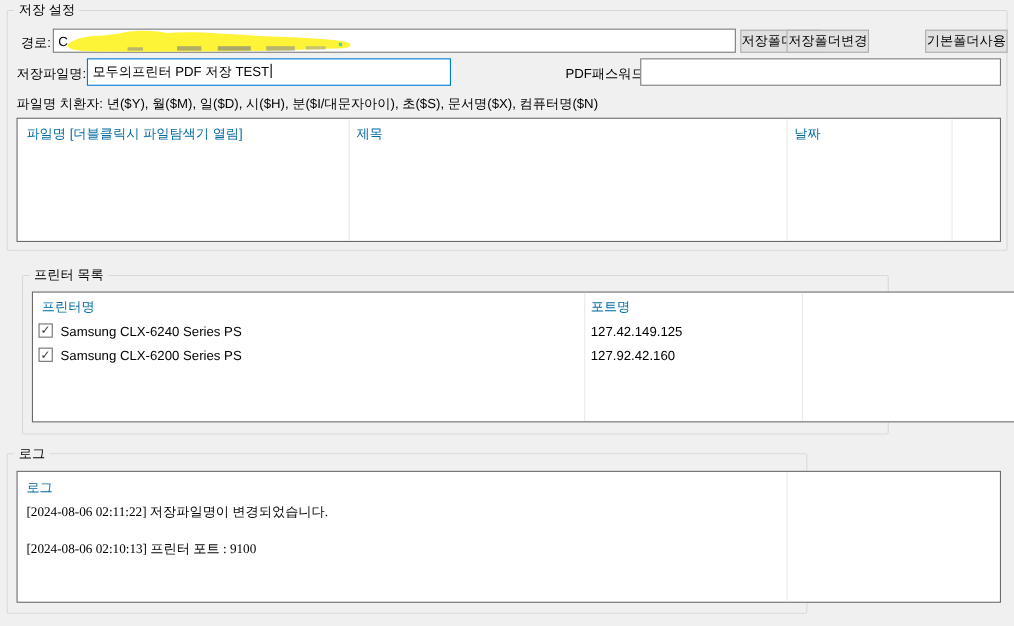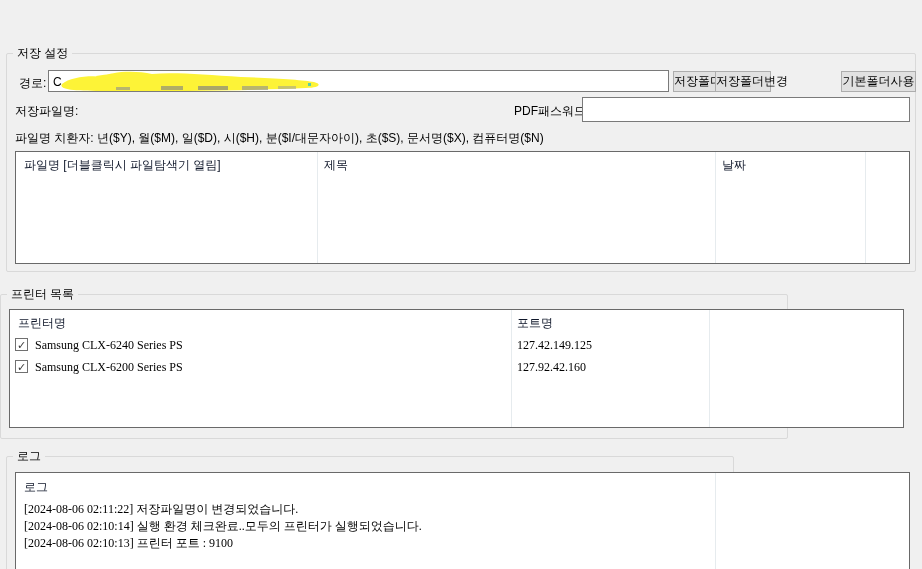--- a/index.html
+++ b/index.html
@@ -10,21 +10,20 @@
     background: #f0f0f0;
     font-family: "Liberation Sans", sans-serif;
     font-size: 12px;
     color: #000;
     overflow: hidden;
   }
   .groupbox {
     position: absolute;
     border: 1px solid #d9d9d9;
     border-radius: 2px;
-    margin-top: 44px;
   }
   .group-label {
     position: absolute;
     top: -8px; left: 6px;
     background: #f0f0f0;
     padding: 0 4px;
     line-height: 15px;
     white-space: nowrap;
   }
   .lbl { position: absolute; white-space: nowrap; }
@@ -74,21 +73,21 @@
   .col-sep {
     position: absolute;
     top: 0; bottom: 0;
     width: 1px;
     background: #e6ebee;
   }
   .list-header-cell {
     position: absolute;
     top: 5px;
     white-space: nowrap;
-    color: #0f172a;
+    color: #0369a1;
   }
   .prow { position: absolute; left: 0; right: 0; height: 22px; }
   .prow .cb {
     position: absolute;
     left: 5px; top: 3px;
     width: 13px; height: 13px;
     background: #fff;
     border: 1px solid #707070;
     font-size: 11px; line-height: 12px;
     text-align: center;
@@ -117,40 +116,43 @@
         <path d="M40,5 C60,2 80,2 95,4 L93,9 C75,7 55,7 42,9 Z" fill="#fdf337"></path>
         <rect x="60" y="16" width="14" height="3" fill="#9a9a84" opacity="0.7"></rect>
         <rect x="105" y="15" width="22" height="4" fill="#8e8e7a" opacity="0.7"></rect>
         <rect x="142" y="15" width="30" height="4" fill="#8e8e7a" opacity="0.75"></rect>
         <rect x="186" y="15" width="26" height="4" fill="#9a9a84" opacity="0.7"></rect>
         <rect x="222" y="15" width="18" height="3" fill="#a5a58e" opacity="0.6"></rect>
         <rect x="252" y="12" width="3" height="3" fill="#2ec4c4" opacity="0.8"></rect>
       </svg>
     </div>
     <button class="winbtn" style="left:666px; top:17px; width:74px; height:21px;">저장폴더열기</button>
-    <button class="winbtn" style="left:708px; top:17px; width:56px; height:21px;">저장폴더변경</button>
+    <button class="winbtn" style="left:708px; top:17px; width:75px; height:21px;">저장폴더변경</button>
     <button class="winbtn" style="left:834px; top:17px; width:75px; height:21px;">기본폴더사용</button>
 
     <span class="lbl" style="left:8px; top:49px;">저장파일명:</span>
+    <div class="txtbox focused" style="left:72px; top:43px; width:331px; height:25px;">
+      <span class="inner"><span>모두의프린터 PDF 저장 TEST</span><span class="caret"></span></span>
+    </div>
     <span class="lbl" style="left:507px; top:49px;">PDF패스워드:</span>
     <input class="txt" style="left: 575px; top: 43px; width: 328px; height: 25px;" value="">
 
     <span class="lbl" style="left:8px; top:76px;">파일명 치환자: 년($Y), 월($M), 일($D), 시($H), 분($I/대문자아이), 초($S), 문서명($X), 컴퓨터명($N)</span>
 
     <div class="listbox" style="left:8px; top:97px; width:895px; height:113px;">
       <div class="col-sep" style="left:301px;"></div>
       <div class="col-sep" style="left:699px;"></div>
       <div class="col-sep" style="left:849px;"></div>
       <span class="list-header-cell" style="left:8px;">파일명 [더블클릭시 파일탐색기 열림]</span>
       <span class="list-header-cell" style="left:308px;">제목</span>
       <span class="list-header-cell" style="left:706px;">날짜</span>
     </div>
   </div>
 
-  <div class="groupbox" style="left:0; top:250px; width:788px; height:145px;font-family:Liberation Serif, serif;">
+  <div class="groupbox" style="left:20px; top:250px; width:788px; height:145px;">
     <span class="group-label">프린터 목록</span>
 
     <div class="listbox" style="left:8px; top:14px; width:895px; height:119px;">
       <div class="col-sep" style="left:501px;"></div>
       <div class="col-sep" style="left:699px;"></div>
       <span class="list-header-cell" style="left:8px;">프린터명</span>
       <span class="list-header-cell" style="left:507px;">포트명</span>
 
       <div class="prow" style="top:25px;">
         <span class="cb">✓</span>
@@ -165,18 +167,17 @@
     </div>
   </div>
 
   <div class="groupbox" style="left:6px; top:412px; width:728px; height:146px;">
     <span class="group-label">로그</span>
 
     <div class="listbox" style="left:8px; top:15px; width:895px; height:120px;">
       <div class="col-sep" style="left:699px;"></div>
       <span class="list-header-cell" style="left:8px; top:6px;">로그</span>
       <span class="log-line" style="top:28px;">[2024-08-06 02:11:22] 저장파일명이 변경되었습니다.</span>
-      <span class="log-line" style="top:45px;">[2024-08-06 02:10:14] 실행 환경 체크완료..모두의 프린터가 실행되었습니다.</span>
       <span class="log-line" style="top:62px;">[2024-08-06 02:10:13] 프린터 포트 : 9100</span>
     </div>
   </div>
 
 </div>
 
 </body></html>

